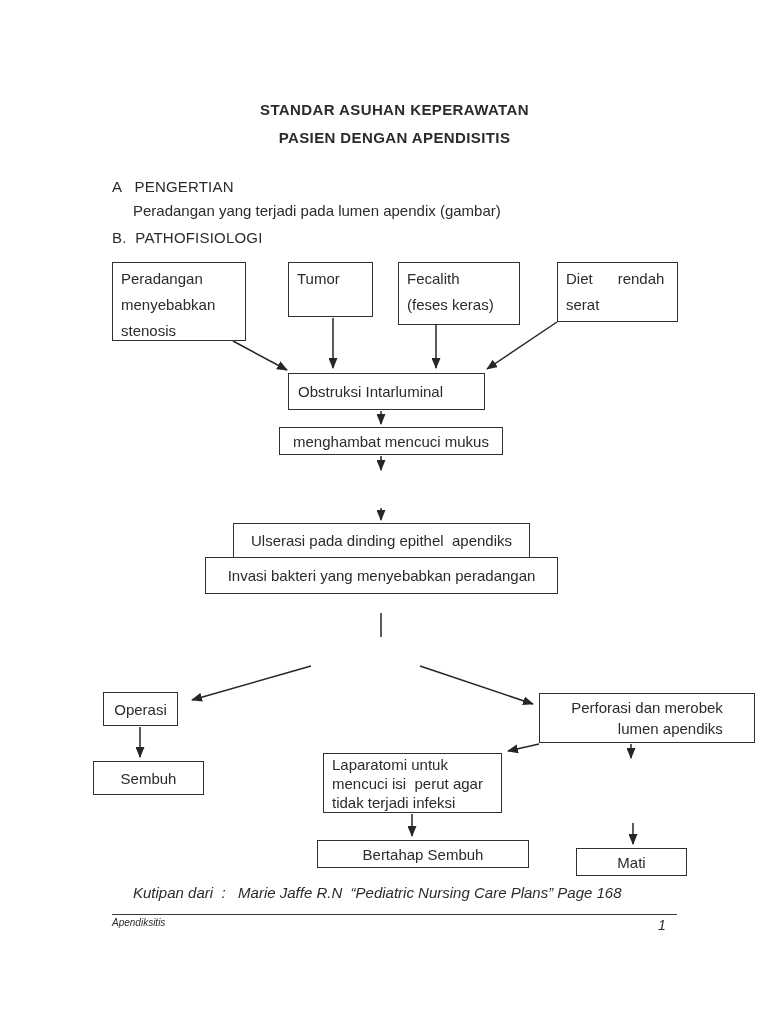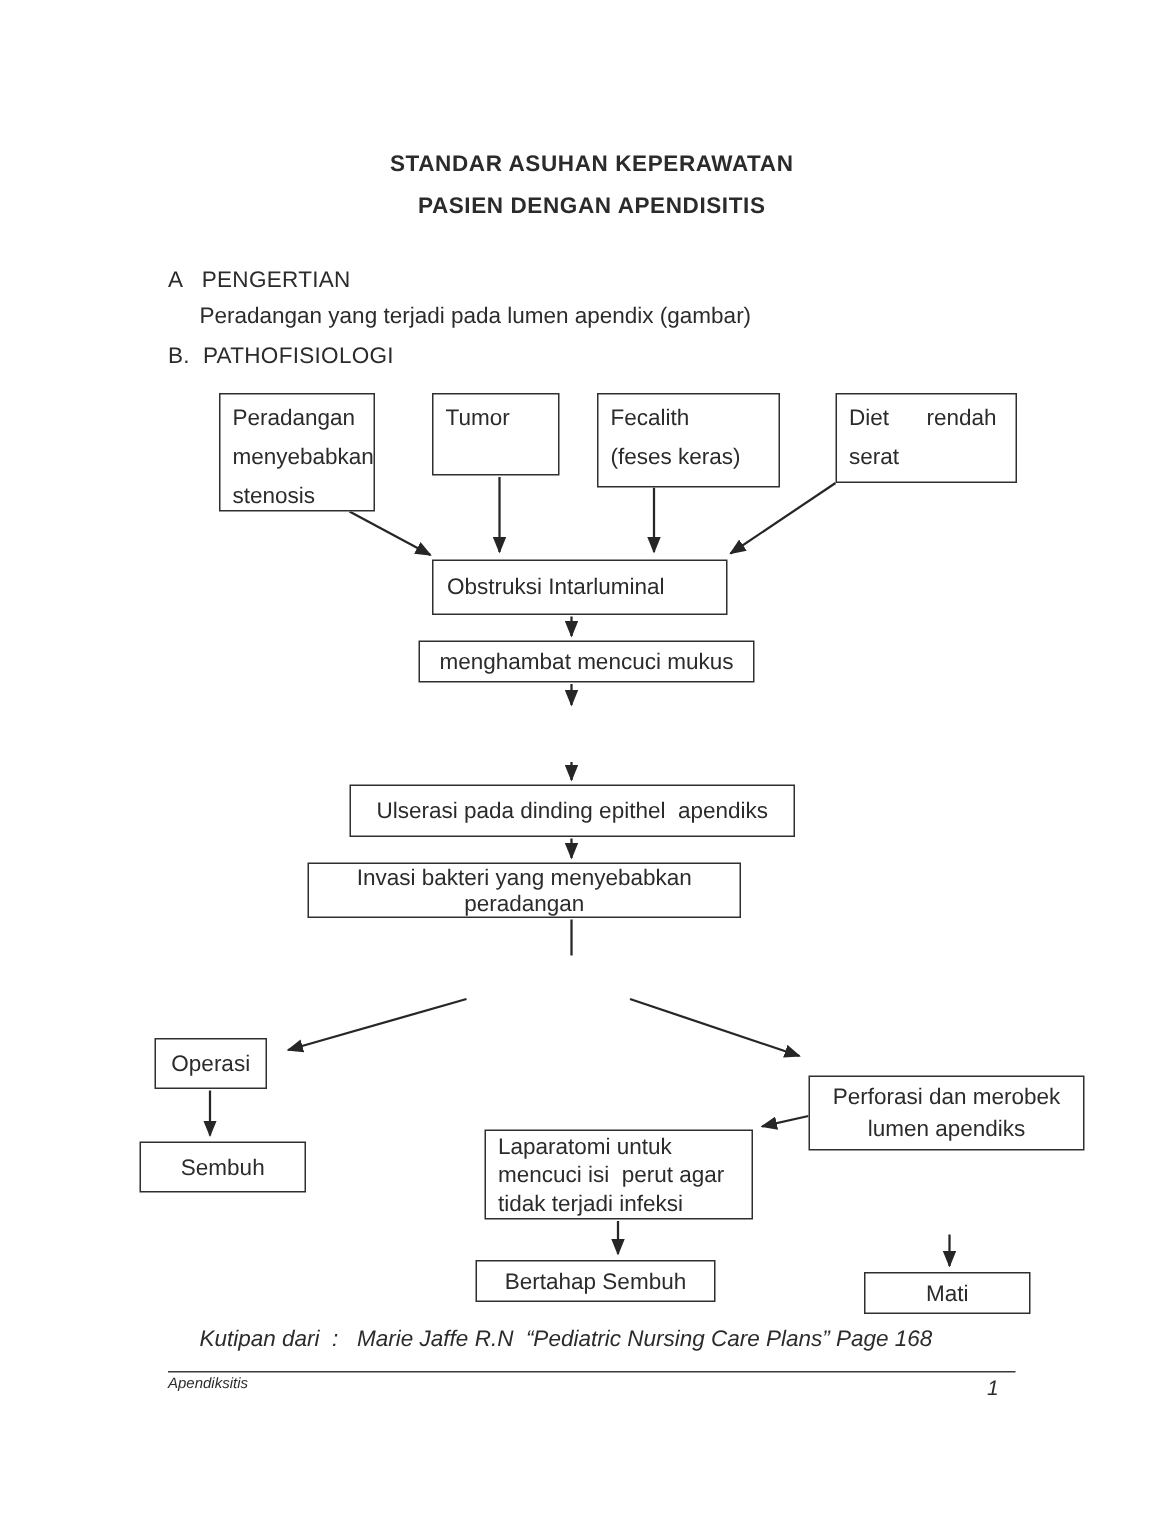--- a/index.html
+++ b/index.html
@@ -16,36 +16,36 @@
   svg.connectors { position:absolute; left:0; top:0; pointer-events:none; }
   svg.connectors line { stroke:#262626; stroke-width:1.5; }
 
   .box { position:absolute; border:1.5px solid #2f2f2f; background:#ffffff;
          font-size:15px; white-space:pre-wrap; overflow:hidden; }
   .ctr { display:flex; align-items:center; justify-content:center; text-align:center; }
   .tl  { padding:3px 8px; line-height:26px; }           
   .tl3 { padding:1px 8px; line-height:19px; }           
   .vl  { display:flex; align-items:center; padding-left:9px; }
 
-  .b-peradangan { left:112px; top:262px; width:104px; height:79px;margin-left:34px; }
+  .b-peradangan { left:112px; top:262px; width:134px; height:79px; }
   .b-tumor      { left:288px; top:262px; width:85px;  height:55px; }
   .b-fecalith   { left:398px; top:262px; width:122px; height:63px; }
   .b-diet       { left:557px; top:262px; width:121px; height:60px; }
   .b-obstruksi  { left:288px; top:373px; width:197px; height:37px; }
   .b-menghambat { left:279px; top:427px; width:224px; height:28px; }
   .b-penekanan  { left:185px; top:473px; width:390px; height:34px; }
   .b-ulserasi   { left:233px; top:523px; width:297px; height:35px; }
-  .b-invasi     { left:205px; top:575px; width:289px; height:37px; }
+  .b-invasi     { left:205px; top:557px; width:353px; height:37px; }
   .b-nekrosis   { left:250px; top:638px; width:261px; height:27px; }
   .b-operasi    { left:103px; top:692px; width:75px;  height:34px; }
-  .b-perforasi  { left:539px; top:717px; width:184px; height:50px; line-height:21px; }
+  .b-perforasi  { left:539px; top:693px; width:216px; height:50px; line-height:21px;text-align:right; }
   .b-sembuh     { left:93px;  top:761px; width:111px; height:34px; }
   .b-laparatomi { left:323px; top:753px; width:179px; height:60px; }
   .b-peritonitis{ left:547px; top:762px; width:177px; height:60px; padding-left:10px; }
-  .b-bertahap   { left:317px; top:840px; width:160px; height:28px; }
+  .b-bertahap   { left:317px; top:840px; width:212px; height:28px; }
   .b-mati       { left:576px; top:848px; width:111px; height:28px; }
 
   .citation { position:absolute; left:133px; top:884px; font-size:15px; font-style:italic; white-space:pre-wrap; }
   .footer-rule { position:absolute; left:112px; top:914px; width:565px; border-top:1.5px solid #3a3a3a; }
   .footer-doc  { position:absolute; left:112px; top:917px; font-size:10px; font-style:italic; }
   .footer-page { position:absolute; left:658px; top:917px; font-size:14px; font-style:italic; }
 </style>
 </head>
 <body>
 

